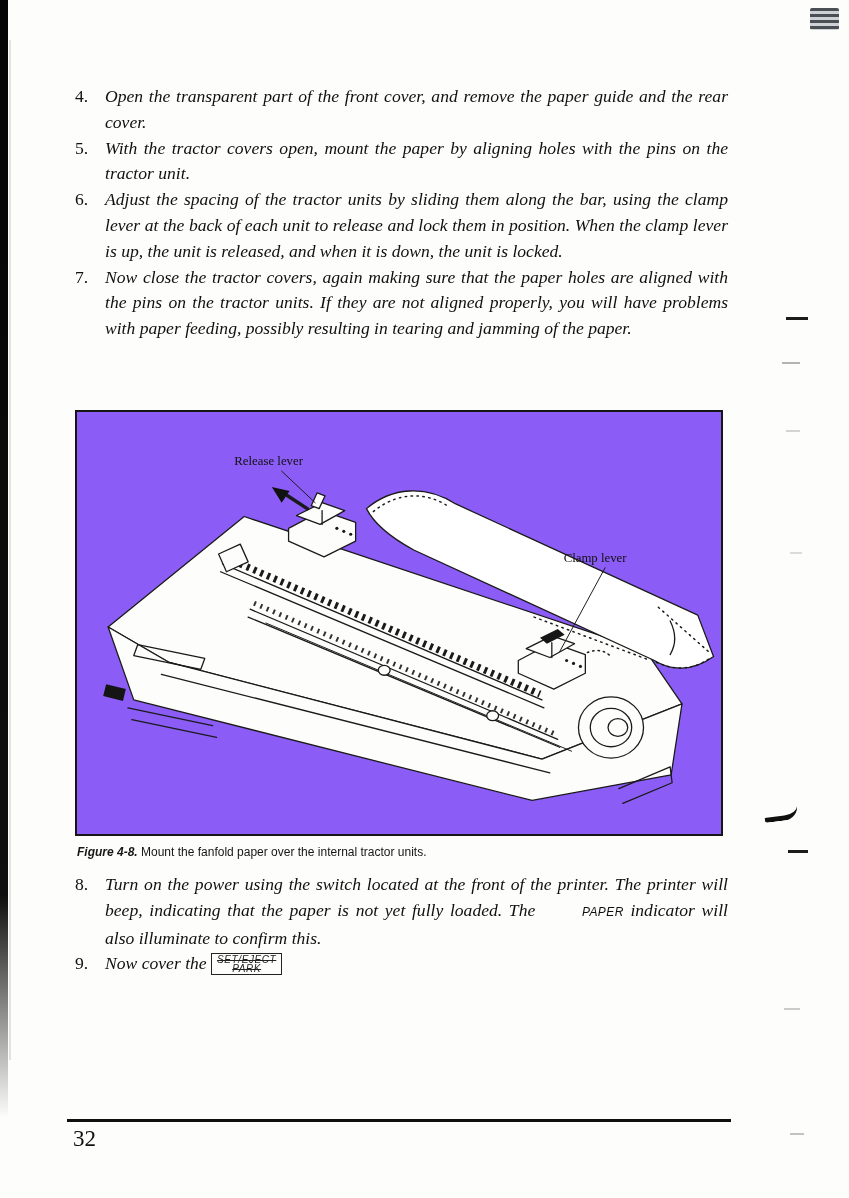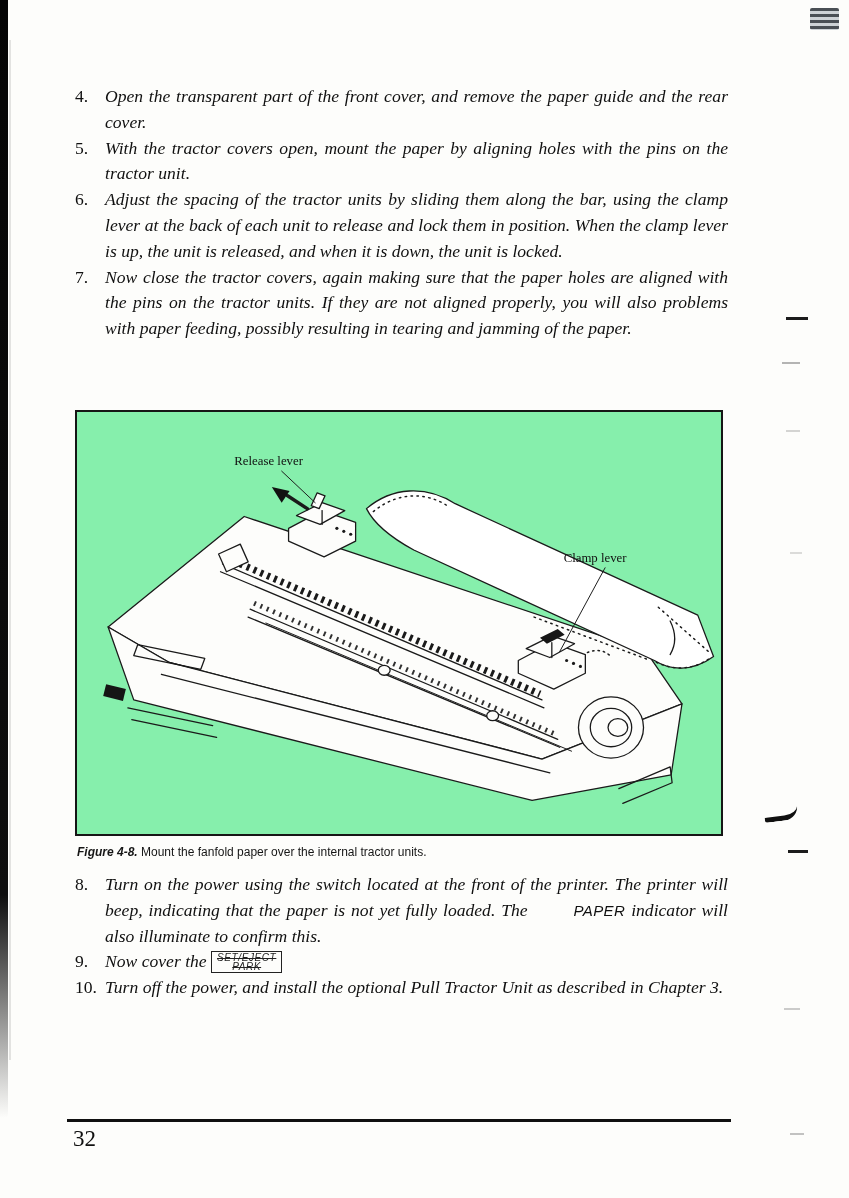--- a/index.html
+++ b/index.html
@@ -40,34 +40,34 @@
   .list{
     position:absolute; left:75px; width:653px;
     font-size:17.6px; line-height:25.8px;
   }
   .list1{top:84px;}
   .list2{top:872px;}
   .li{display:flex;}
   .num{flex:0 0 30px; width:30px;}
   .txt{flex:1; text-align:justify;font-style:italic;}
   .sans{
-    font-family:"Liberation Sans",sans-serif; font-size:15px; letter-spacing:.4px;margin-left:40px;
+    font-family:"Liberation Sans",sans-serif; font-size:12px; letter-spacing:.4px;margin-left:40px;
   }
   
   .key-box{
     display:inline-block; border:1.5px solid #222; background:#fdfdfb;
     font-family:"Liberation Sans",sans-serif; font-size:10px; line-height:9px;
     padding:1px 5px; text-align:center; vertical-align:-3px;
     letter-spacing:.6px; color:#222; white-space:nowrap;
   }
   .key-box .kline{display:block; text-decoration:line-through;}
   
   .figure-box{
     position:absolute; left:75px; top:410px; width:648px; height:426px;
-    border:2px solid #161616; background:#86efac; box-sizing:border-box;
+    border:2px solid #161616; background:#8b5cf6; box-sizing:border-box;
   }
   .figure-box svg{width:100%; height:100%; display:block;}
   .fig-label{font-family:"Liberation Serif",serif; font-size:13px; fill:#111;}
   .caption{
     position:absolute; left:77px; top:845px; width:650px;
     font-family:"Liberation Sans",sans-serif; font-size:12px; color:#161616;
   }
   .caption .cap-title{font-weight:bold; font-style:italic;text-align:center;}
   
   .rule{
@@ -102,21 +102,21 @@
     <div class="li">
       <span class="num">5.</span>
       <span class="txt">With the tractor covers open, mount the paper by aligning holes with the pins on the tractor unit.</span>
     </div>
     <div class="li">
       <span class="num">6.</span>
       <span class="txt">Adjust the spacing of the tractor units by sliding them along the bar, using the clamp lever at the back of each unit to release and lock them in position. When the clamp lever is up, the unit is released, and when it is down, the unit is locked.</span>
     </div>
     <div class="li">
       <span class="num">7.</span>
-      <span class="txt">Now close the tractor covers, again making sure that the paper holes are aligned with the pins on the tractor units. If they are not aligned properly, you will also problems with paper feeding, possibly resulting in tearing and jamming of the paper.</span>
+      <span class="txt">Now close the tractor covers, again making sure that the paper holes are aligned with the pins on the tractor units. If they are not aligned properly, you will have problems with paper feeding, possibly resulting in tearing and jamming of the paper.</span>
     </div>
   </div>
 
   <div class="figure-box">
     <svg viewBox="0 0 650 428">
       <g stroke="#1a1a1a" stroke-width="1.3" fill="none" stroke-linejoin="round" stroke-linecap="round">
 
         <g>
           <path d="M30 218 L168 106 L575 242 L612 296 L470 352 L92 254 Z" fill="#fdfdfb"></path>
           <path d="M30 218 L92 254 L470 352 L612 296 L601 368 L460 394 L56 292 Z" fill="#fdfdfb"></path>
@@ -193,22 +193,18 @@
 
   <div class="list list2">
     <div class="li">
       <span class="num">8.</span>
       <span class="txt"><span>Turn on the power using the switch located at the front of the printer. The printer will beep, indicating that the paper is not yet fully loaded. The </span><span class="sans">PAPER</span><span> indicator will also illuminate to confirm this.</span></span>
     </div>
     <div class="li">
       <span class="num">9.</span>
       <span class="txt"><span>Now cover the </span><span class="key-box"><span class="kline">SET/EJECT</span><span class="kline">PARK</span></span></span>
     </div>
-    <div class="li">
-      <span class="num">10.</span>
-      <span class="txt">Turn off the power, and install the optional Pull Tractor Unit as described in Chapter 3.</span>
-    </div>
   </div>
 
   <div class="rule"></div>
   <div class="pagenum">32</div>
 
 </div>
 
 </body></html>

